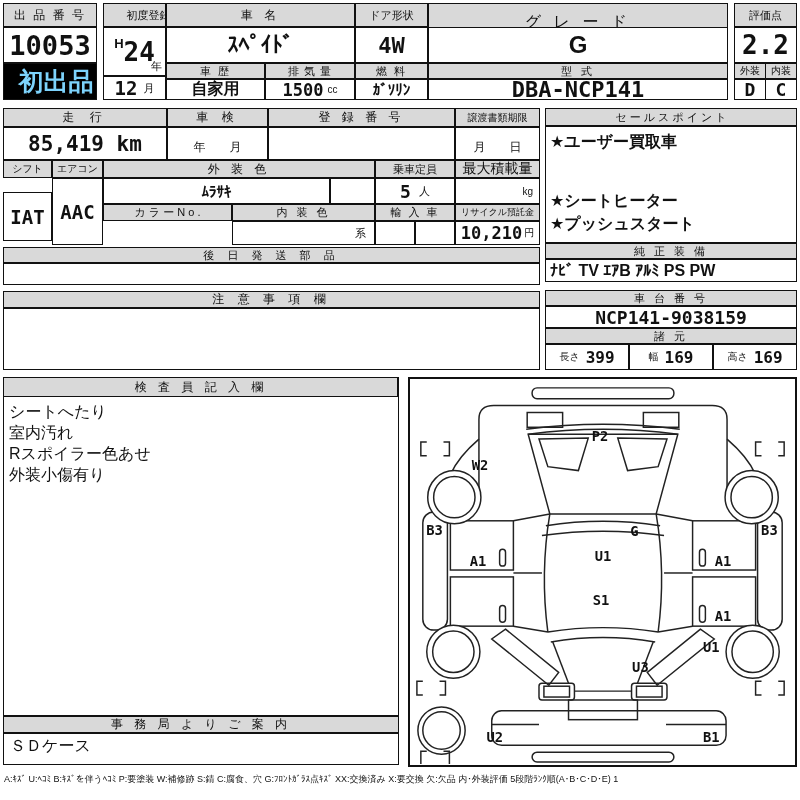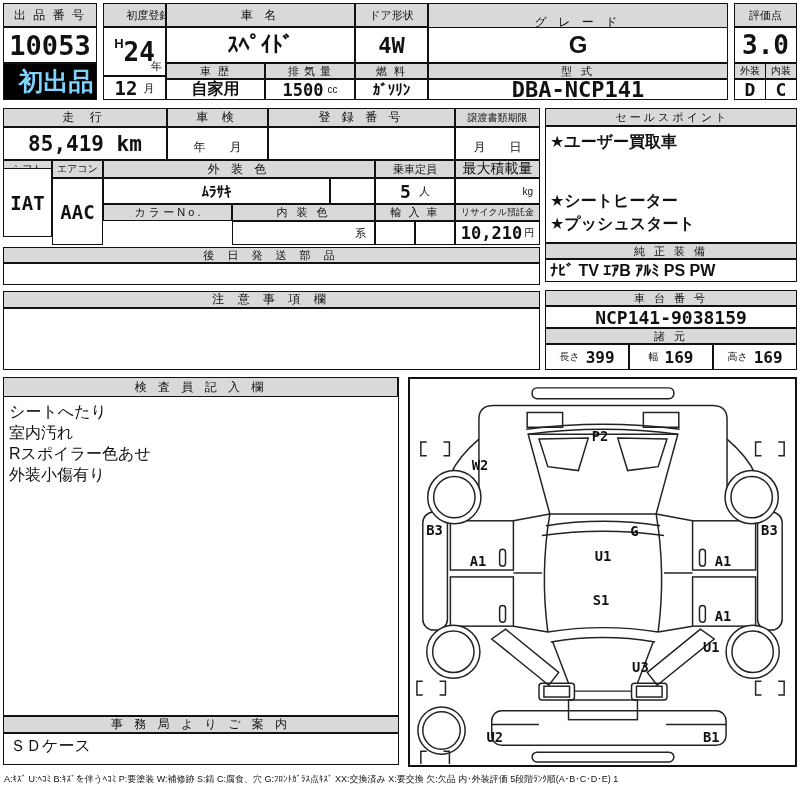--- a/index.html
+++ b/index.html
@@ -45,27 +45,27 @@
   <div class="cell" style="left:262px;top:76px;width:90px;height:21px;">
     <span class="b mono" style="font-size:17px;">1500</span>
     <span style="font-size:10px;margin-left:4px;">cc</span>
   </div>
 
   <div class="cell hdr" style="left:352px;top:0;width:73px;height:24px;font-size:11px;">ドア形状</div>
   <div class="cell b mono" style="left:352px;top:24px;width:73px;height:36px;font-size:22px;">4W</div>
   <div class="cell hdr" style="left:352px;top:60px;width:73px;height:16px;font-size:11px;letter-spacing:2px;">燃 料</div>
   <div class="cell b" style="left:352px;top:76px;width:73px;height:21px;font-size:15px;">ｶﾞｿﾘﾝ</div>
 
-  <div class="cell hdr" style="left:425px;top:0;width:300px;height:38px;font-size:12px;letter-spacing:4px;text-decoration:underline;">グ レ ー ド</div>
+  <div class="cell hdr" style="left:425px;top:0;width:300px;height:38px;font-size:16px;letter-spacing:4px;text-decoration:underline;">グ レ ー ド</div>
   <div class="cell b" style="left:425px;top:24px;width:300px;height:36px;font-size:24px;">G</div>
   <div class="cell hdr" style="left:425px;top:60px;width:300px;height:16px;font-size:11px;letter-spacing:3px;">型 式</div>
   <div class="cell b mono" style="left:425px;top:76px;width:300px;height:21px;font-size:22px;">DBA-NCP141</div>
 
   <div class="cell hdr" style="left:731px;top:0;width:63px;height:24px;font-size:11px;">評価点</div>
-  <div class="cell b mono" style="left:731px;top:24px;width:63px;height:36px;font-size:26px;">3.0</div>
+  <div class="cell b mono" style="left:731px;top:24px;width:63px;height:36px;font-size:26px;">2.2</div>
   <div class="cell hdr" style="left:731px;top:60px;width:32px;height:16px;font-size:10px;">外装</div>
   <div class="cell hdr" style="left:762px;top:60px;width:32px;height:16px;font-size:10px;">内装</div>
   <div class="cell b mono" style="left:731px;top:76px;width:32px;height:21px;font-size:18px;">D</div>
   <div class="cell b mono" style="left:762px;top:76px;width:32px;height:21px;font-size:18px;">C</div>
 </div>
 
 <div class="grp" style="left:3px;top:108px;width:537px;height:137px;">
   <div class="cell hdr" style="left:0;top:0;width:164px;height:19px;font-size:12px;letter-spacing:6px;">走 行</div>
   <div class="cell hdr" style="left:164px;top:0;width:101px;height:19px;font-size:12px;letter-spacing:5px;">車 検</div>
   <div class="cell hdr" style="left:265px;top:0;width:187px;height:19px;font-size:12px;letter-spacing:4px;">登 録 番 号</div>
@@ -75,21 +75,21 @@
   <div class="cell" style="left:164px;top:19px;width:101px;height:33px;font-size:12px;align-items:flex-end;padding-bottom:3px;">年　　月</div>
   <div class="cell" style="left:265px;top:19px;width:187px;height:33px;"></div>
   <div class="cell" style="left:452px;top:19px;width:85px;height:33px;font-size:12px;align-items:flex-end;padding-bottom:3px;">月　　日</div>
 
   <div class="cell hdr" style="left:0;top:52px;width:49px;height:18px;font-size:10px;">シフト</div>
   <div class="cell hdr" style="left:49px;top:52px;width:51px;height:18px;font-size:10px;">エアコン</div>
   <div class="cell hdr" style="left:100px;top:52px;width:272px;height:18px;font-size:12px;letter-spacing:4px;">外 装 色</div>
   <div class="cell hdr" style="left:372px;top:52px;width:80px;height:18px;font-size:11px;">乗車定員</div>
   <div class="cell hdr" style="left:452px;top:52px;width:85px;height:18px;font-size:14px;">最大積載量</div>
 
-  <div class="cell b mono" style="left:0;top:60px;width:49px;height:69px;font-size:19px;">IAT</div>
+  <div class="cell b mono" style="left:0;top:84px;width:49px;height:49px;font-size:19px;">IAT</div>
   <div class="cell b mono" style="left:49px;top:70px;width:51px;height:67px;font-size:19px;">AAC</div>
   <div class="cell b" style="left:100px;top:70px;width:227px;height:26px;font-size:15px;">ﾑﾗｻｷ</div>
   <div class="cell" style="left:327px;top:70px;width:45px;height:26px;"></div>
   <div class="cell" style="left:372px;top:70px;width:80px;height:26px;">
     <span class="b mono" style="font-size:18px;">5</span>
     <span style="font-size:11px;margin-left:8px;">人</span>
   </div>
   <div class="cell" style="left:452px;top:70px;width:85px;height:26px;justify-content:flex-end;padding-right:6px;font-size:10px;">kg</div>
 
   <div class="cell hdr" style="left:100px;top:96px;width:129px;height:17px;font-size:11px;">カ ラ ー N o .</div>

